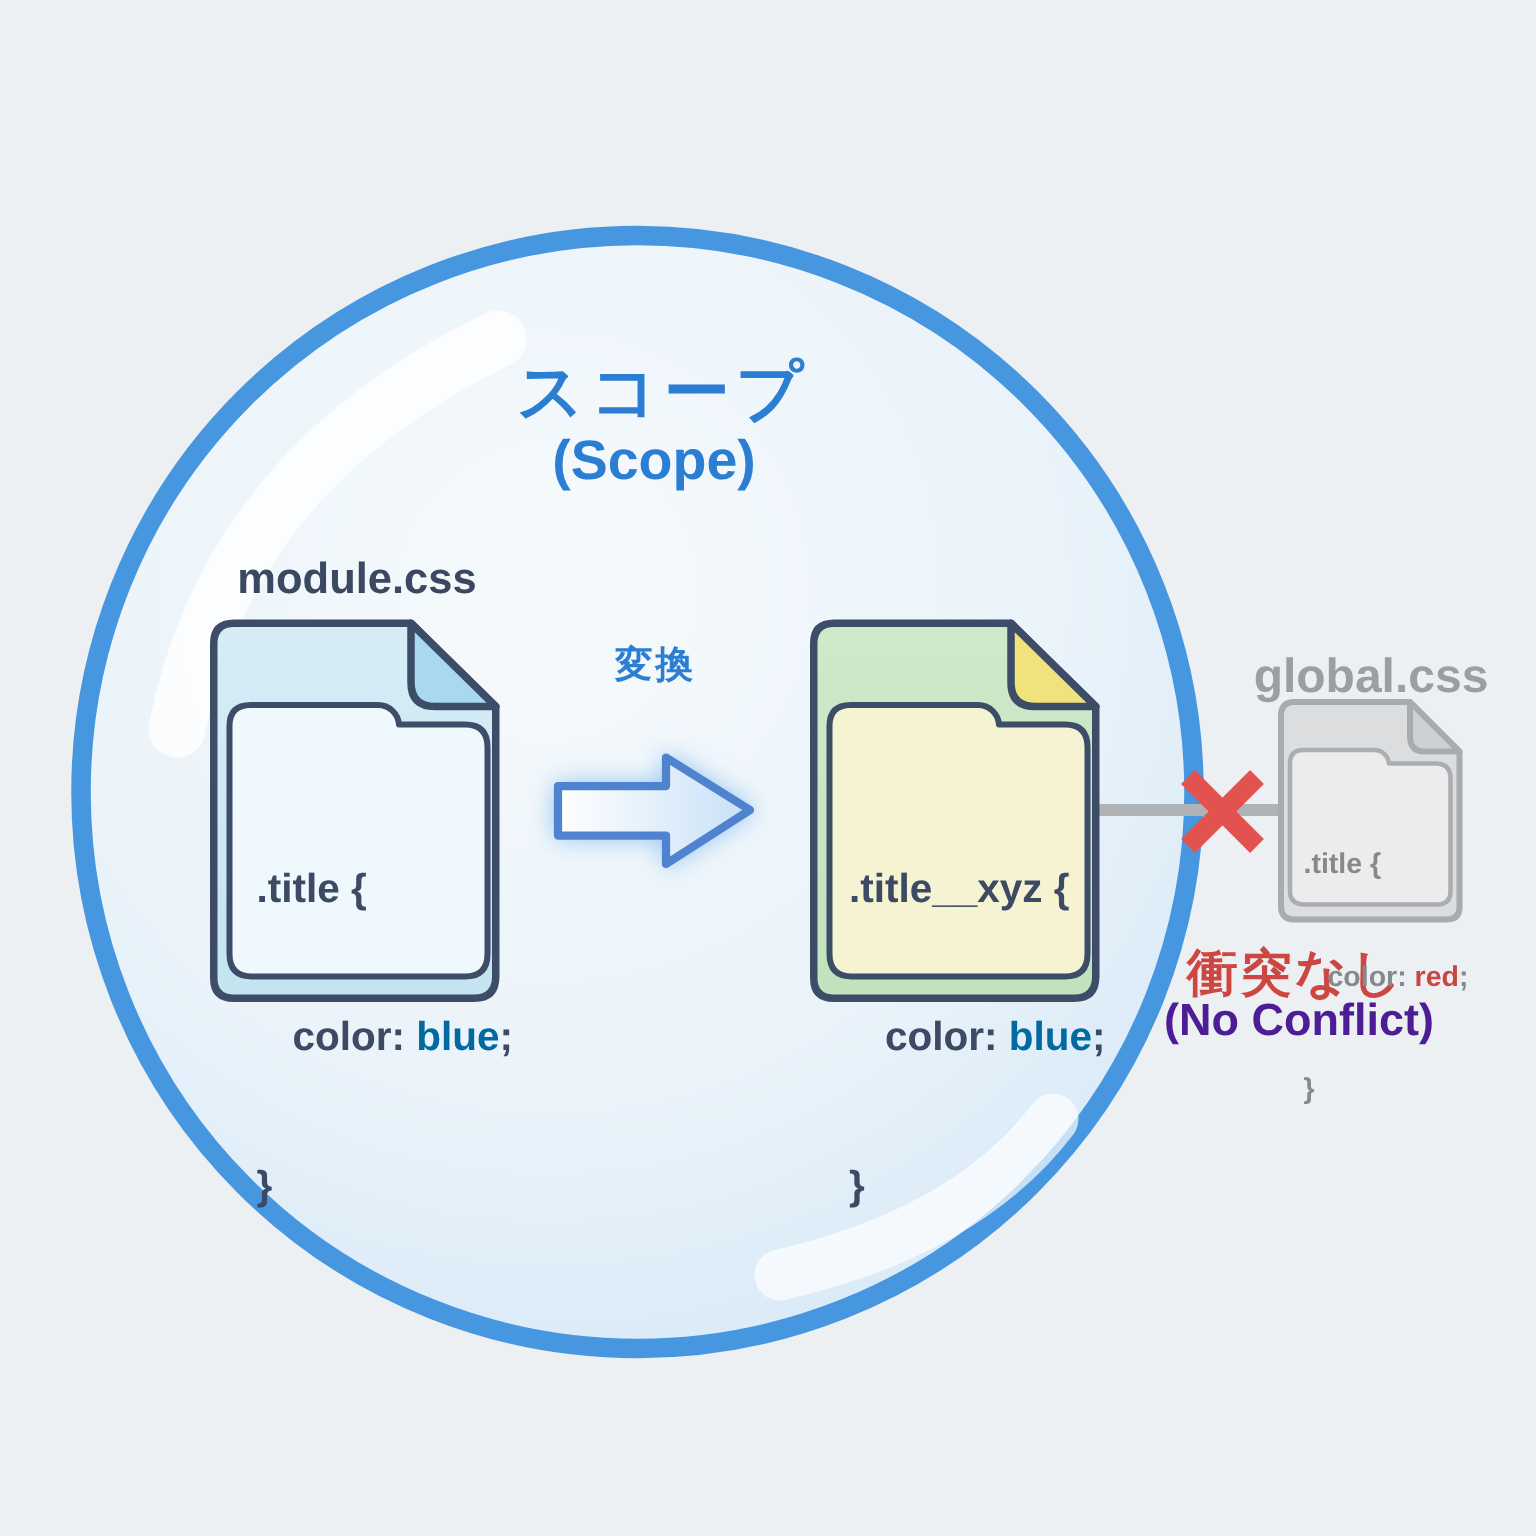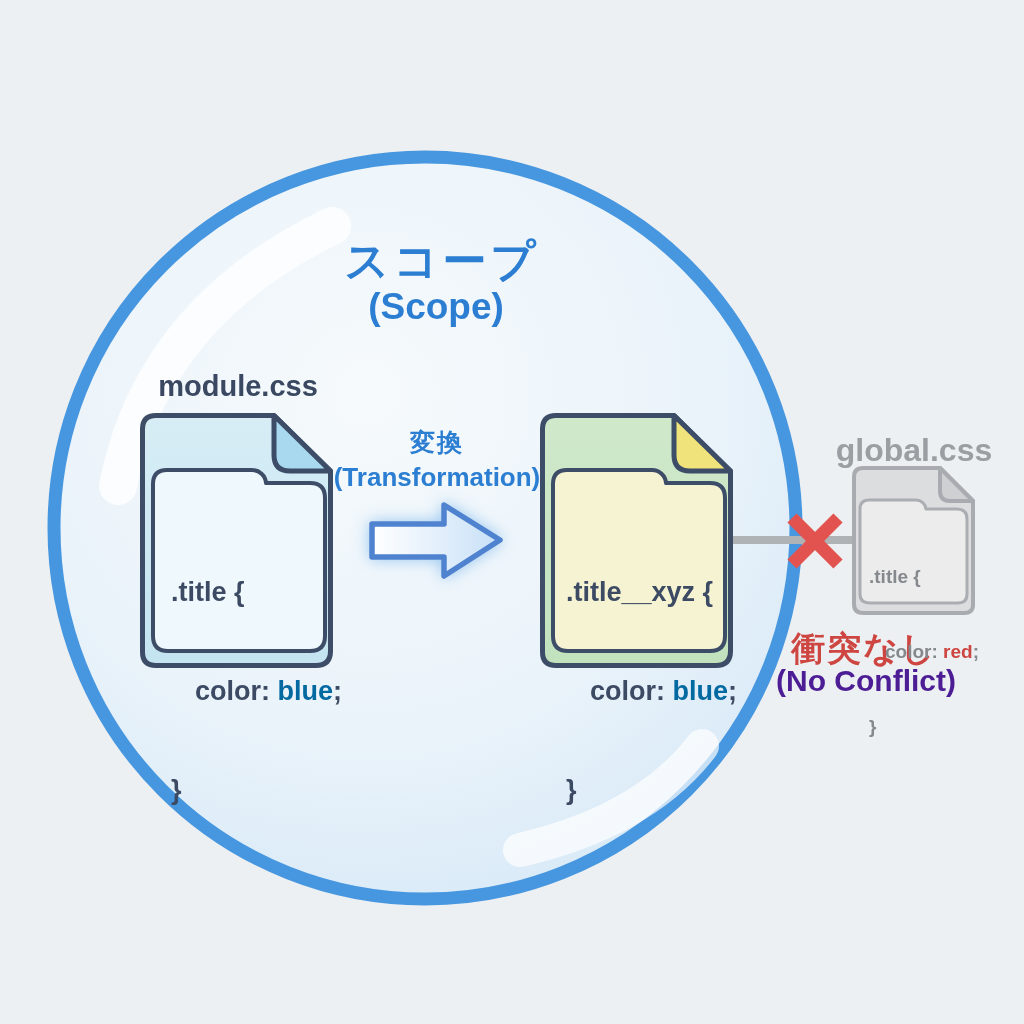--- a/index.html
+++ b/index.html
@@ -90,21 +90,20 @@
     </g>
   </svg>
 
   <div class="txt title-ja" style="left:442px;top:204px;">スコープ</div>
   <div class="txt title-en" style="left:436px;top:258px;">(Scope)</div>
 
   <div class="txt file-label" style="left:238px;top:342px;text-align:right;">module.css</div>
   <div class="txt file-label-gray" style="left:914px;top:404px;">global.css</div>
 
   <div class="txt tf-ja" style="left:437px;top:398px;">変換</div>
-  <div class="txt tf-en" style="left:437px;top:434px;">(Transformation)</div>
 
   <div class="txt conf-ja" style="left:864px;top:598px;">衝突なし</div>
   <div class="txt conf-en" style="left:866px;top:636px;">(No Conflict)</div>
 
   <div class="code" style="left:171px;top:482px;">
     <div class="line"><span>.title {</span></div>
     <div class="line indent"><span>color: </span><span class="kw-blue">blue</span><span>;</span></div>
     <div class="line"><span>}</span></div>
   </div>
 

